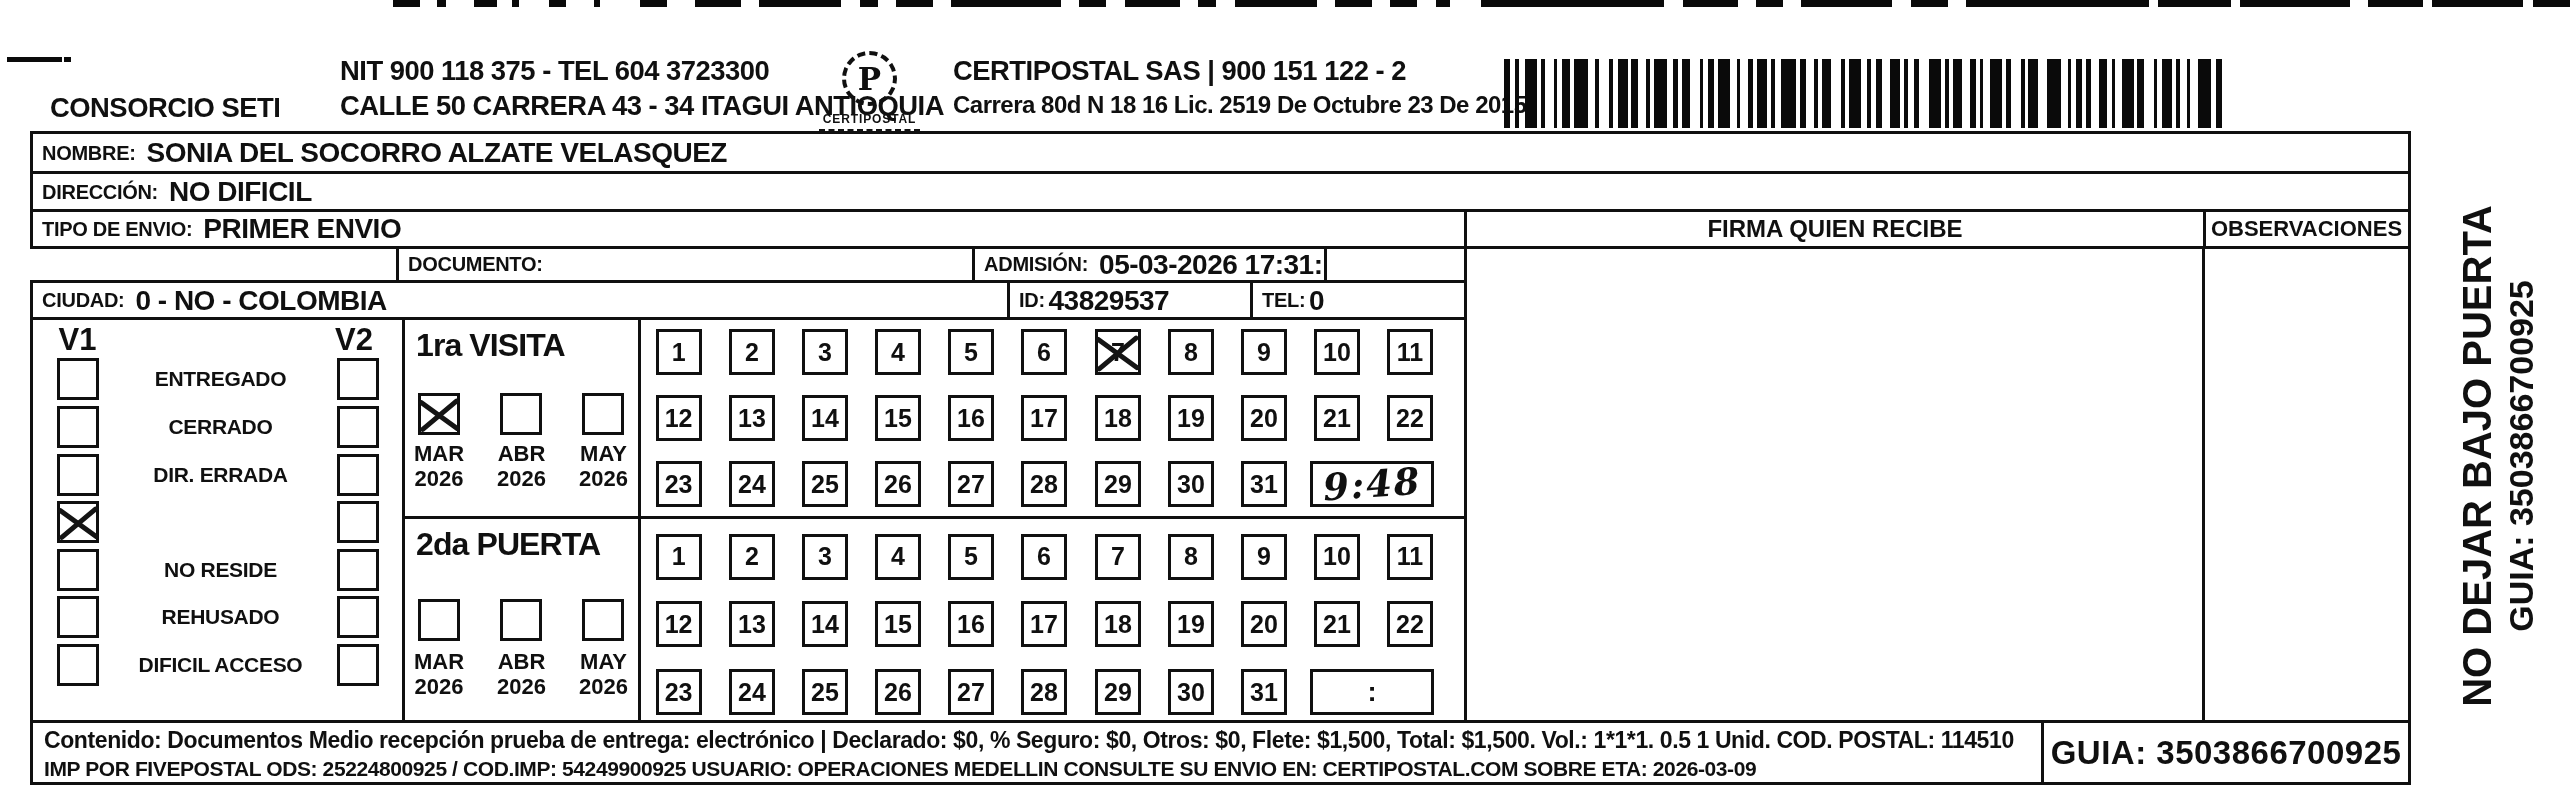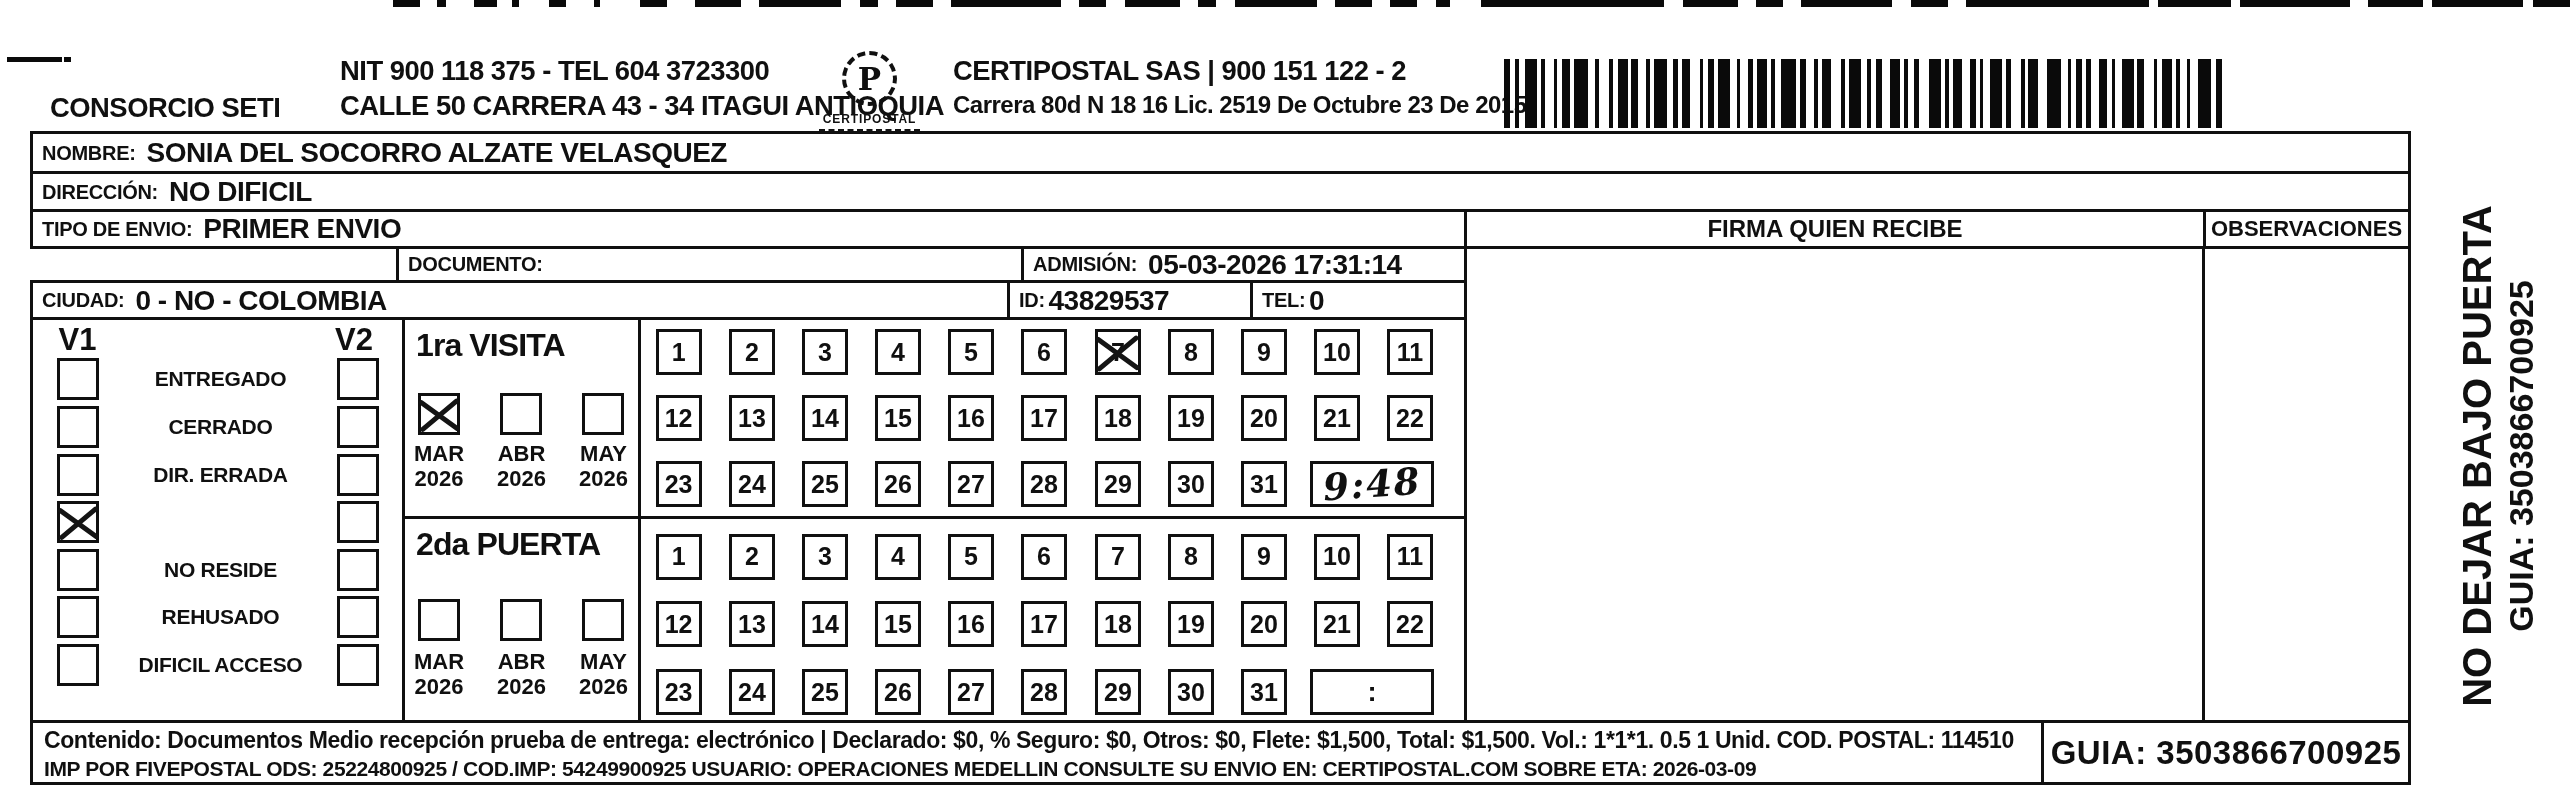--- a/index.html
+++ b/index.html
@@ -174,21 +174,21 @@
   <div class="cell colhead" style="left:2202px;top:209px;width:209px;height:40px;font-size:22px;">
     <span>OBSERVACIONES</span>
   </div>
   <div class="cell colhead" style="left:1464px;top:209px;width:742px;height:40px;">
     <span>FIRMA QUIEN RECIBE</span>
   </div>
 
   <div class="cell" style="left:396px;top:246px;width:629px;height:37px;">
     <span class="lbl">DOCUMENTO:</span>
   </div>
-  <div class="cell" style="left:1021px;top:246px;width:487px;height:37px;">
+  <div class="cell" style="left:972px;top:246px;width:355px;height:37px;">
     <span class="lbl">ADMISIÓN:</span>
     <span class="val">05-03-2026 17:31:14</span>
   </div>
 
   <div class="cell" style="left:30px;top:280px;width:980px;height:41px;">
     <span class="lbl">CIUDAD:</span>
     <span class="val">0 - NO - COLOMBIA</span>
   </div>
   <div class="cell" style="left:1007px;top:280px;width:247px;height:41px;gap:3.7px;">
     <span class="lbl">ID:</span>

